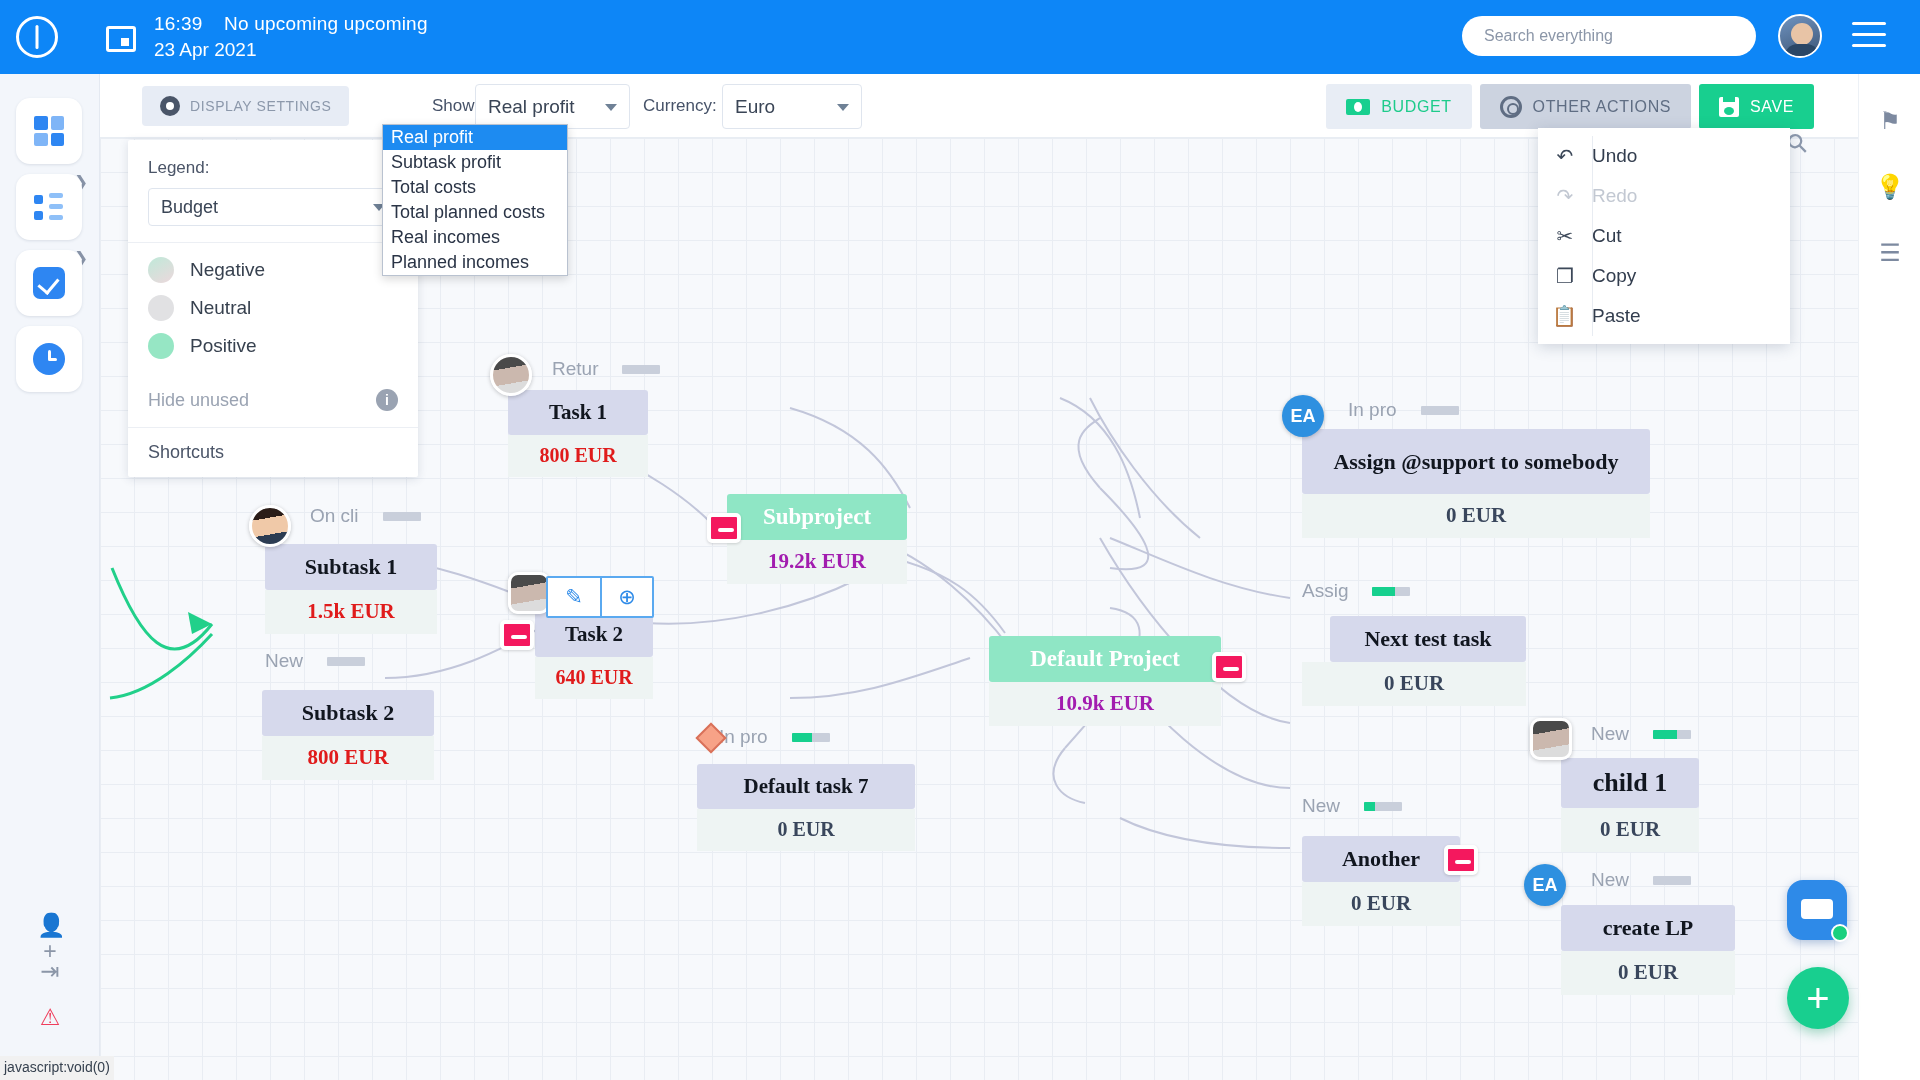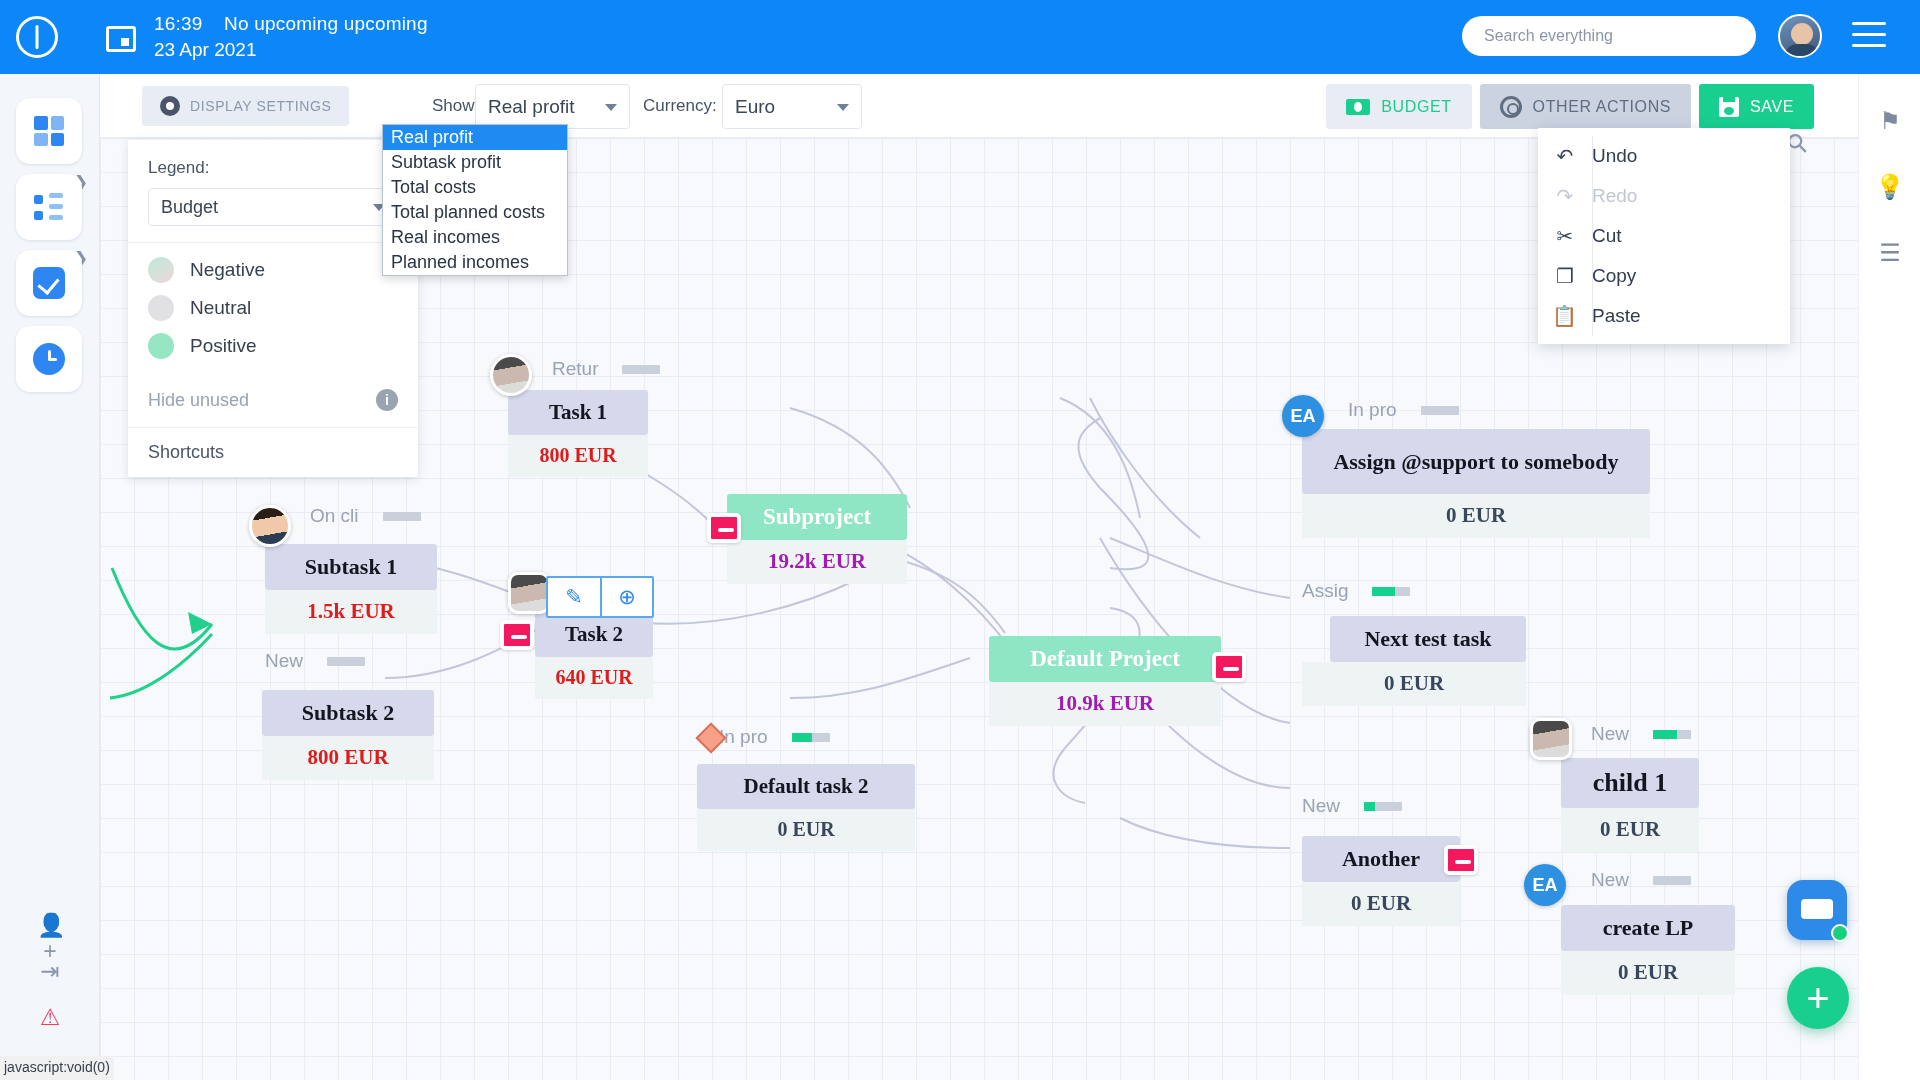--- a/index.html
+++ b/index.html
@@ -501,21 +501,21 @@
   </div>
 
   <div class="diamond" style="left:700px;top:727px;"></div>
   <div class="statusline" style="left:719px;top:726px;">
     <span class="st-txt">In pro</span>
     <span class="st-bar">
         <i style="width:55%"></i>
       </span>
   </div>
   <div class="node" style="left:697px;top:764px;width:218px;">
-    <div class="hdr task" style="font-size:21px;">Default task 2</div>
+    <div class="hdr task" style="font-size:21px;">Default task 7</div>
     <div class="amt dark" style="font-size:20px;">0 EUR</div>
   </div>
 
   <div class="minus-badge" style="left:1212px;top:652px;"></div>
   <div class="node" style="left:989px;top:636px;width:232px;">
     <div class="hdr proj" style="font-size:23px;">Default Project</div>
     <div class="amt green" style="font-size:21px;">10.9k EUR</div>
   </div>
 
   <div class="ava ea" style="left:1282px;top:395px;">EA</div>

